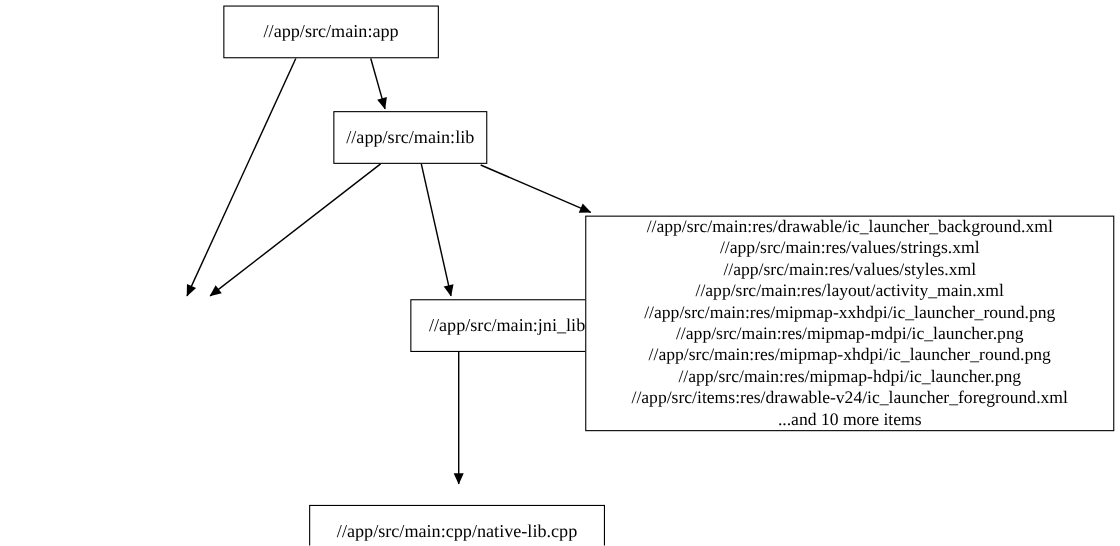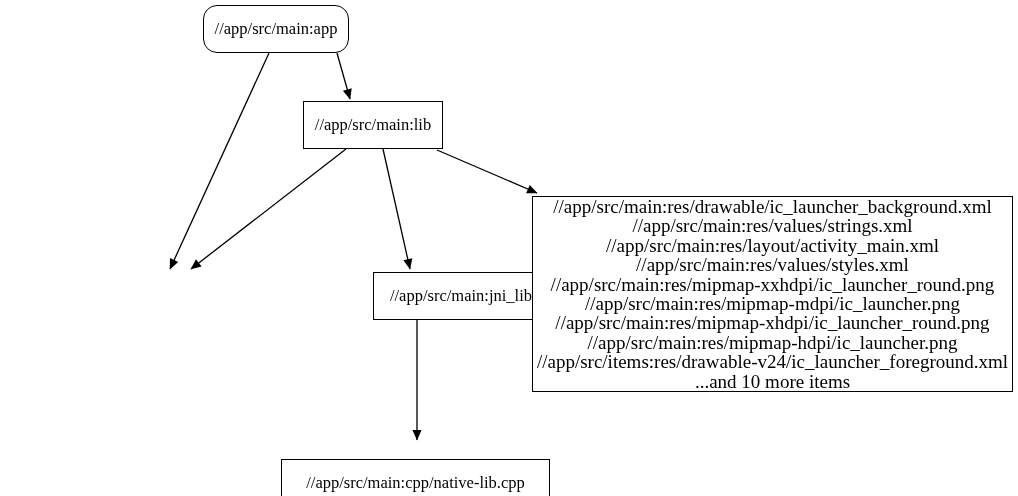--- a/index.html
+++ b/index.html
@@ -40,24 +40,24 @@
     align-items: center;
     justify-content: center;
     font-size: 16.5px;
     white-space: nowrap;
     text-align: center;
   }
   .node.multi {
     flex-direction: column;
     justify-content: flex-end;
     line-height: 19.4px;
-    font-size: 19px;
+    font-size: 16px;
   }
   
-  #node-app      { left: 203px; top: 5px;   width: 146px; height: 48px; border-radius: 14px; }
+  #node-app      { left: 203px; top: 5px;   width: 196px; height: 48px; }
   #node-lib      { left: 303px; top: 101px; width: 140px; height: 48px; }
   #node-manifest { left: 3px;   top: 272px; width: 298px; height: 48px; }
   #node-jni-lib  { left: 325px; top: 272px; width: 176px; height: 48px; margin-left: 48px; }
   #node-res      { left: 532px; top: 196px; width: 481px; height: 196px; }
   #node-native   { left: 281px; top: 443px; width: 269px; height: 48px; margin-top: 16px; }
 </style>
 </head>
 <body>
 
 <div id="canvas">
@@ -85,22 +85,22 @@
   </div>
 
 
   <div class="node" id="node-jni-lib">
     <span>//app/src/main:jni_lib</span>
   </div>
 
   <div class="node multi" id="node-res">
     <div>//app/src/main:res/drawable/ic_launcher_background.xml</div>
     <div>//app/src/main:res/values/strings.xml</div>
+    <div>//app/src/main:res/values/styles.xml</div>
     <div>//app/src/main:res/layout/activity_main.xml</div>
-    <div>//app/src/main:res/values/styles.xml</div>
     <div>//app/src/main:res/mipmap-xxhdpi/ic_launcher_round.png</div>
     <div>//app/src/main:res/mipmap-mdpi/ic_launcher.png</div>
     <div>//app/src/main:res/mipmap-xhdpi/ic_launcher_round.png</div>
     <div>//app/src/main:res/mipmap-hdpi/ic_launcher.png</div>
     <div>//app/src/items:res/drawable-v24/ic_launcher_foreground.xml</div>
     <div>...and 10 more items</div>
   </div>
 
   <div class="node" id="node-native">
     <span>//app/src/main:cpp/native-lib.cpp</span>

